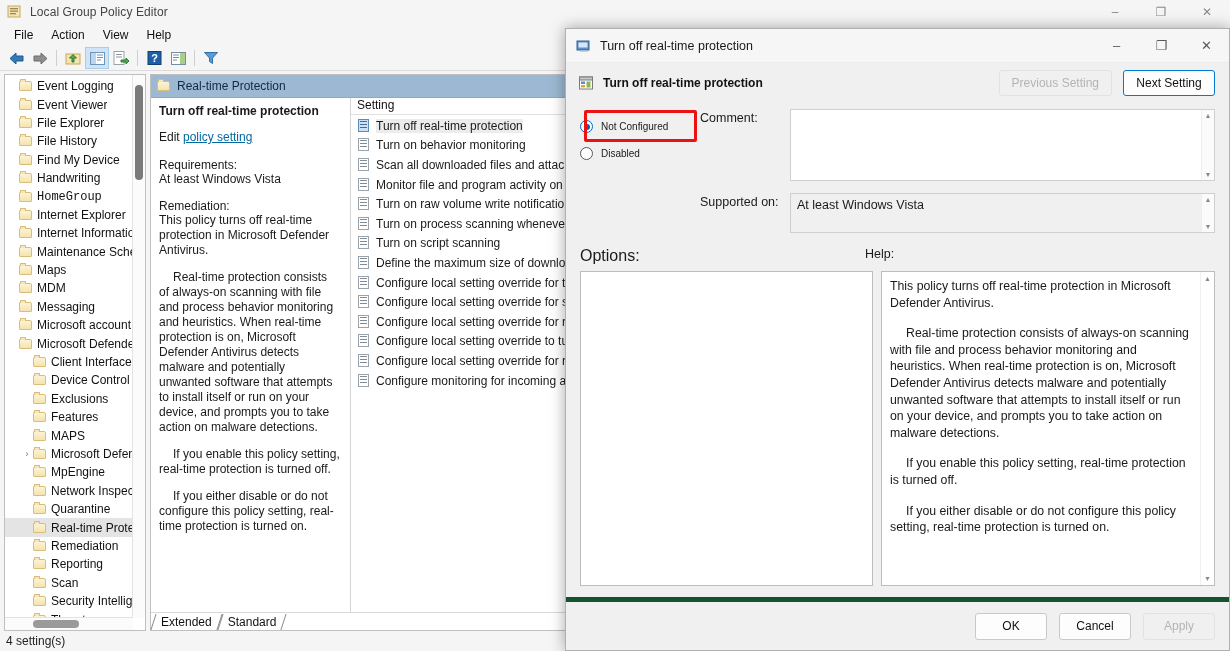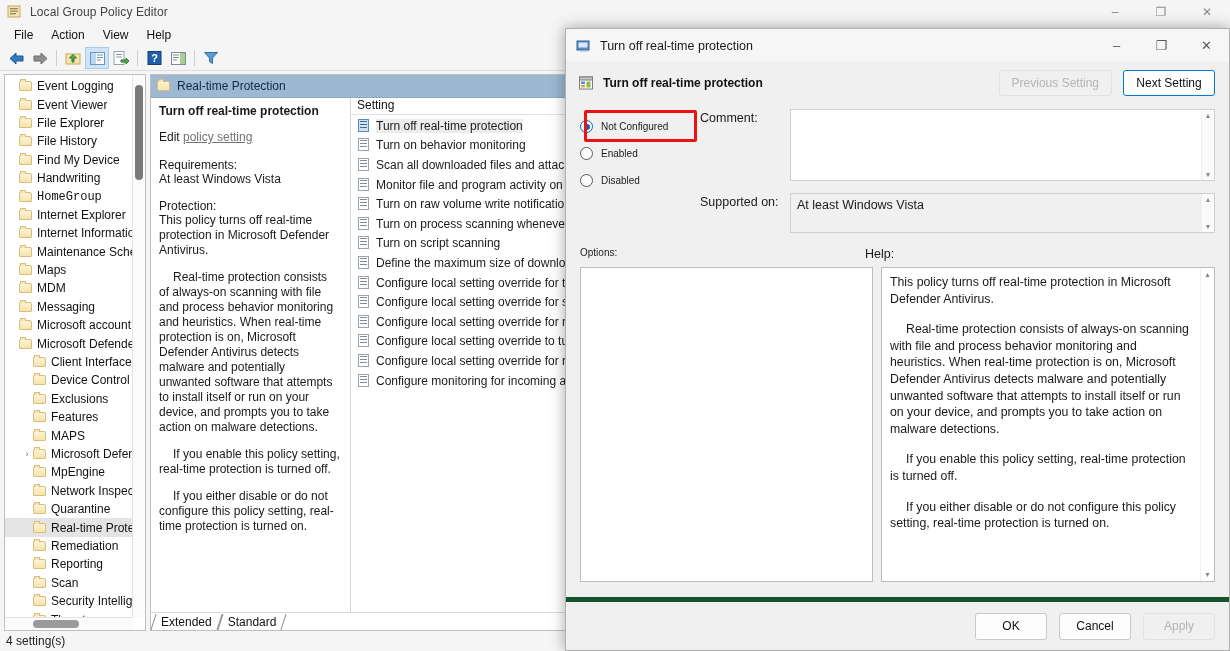--- a/index.html
+++ b/index.html
@@ -124,21 +124,21 @@
   .content-header-text { font-size:12px; color:#102a43; }
 
   .content-split { flex:1 1 auto; display:flex; min-height:0; }
   .desc-pane {
     width:200px; flex:0 0 200px; padding:6px 10px 0 8px;
     box-sizing:border-box; overflow:hidden; background:#fff;
     border-right:1px solid #d6d6d6;
   }
   .desc-title { font-weight:bold; font-size:12px; margin-bottom:12px; }
   .desc-edit { font-size:12px; margin-bottom:14px; }
-  .desc-edit a { color:#737373; text-decoration:underline; }
+  .desc-edit a { color:#0369a1; text-decoration:underline; }
   .desc-h { font-size:12px; margin:0; }
   .desc-p { font-size:12px; margin:0 0 12px 0; line-height:15px; }
   .desc-p.indent { text-indent:14px; }
 
   .list-pane { flex:1 1 auto; min-width:0; position:relative; background:#fff; overflow:hidden;}
   .list-header {
     height:17px; font-size:12px; color:#111; padding-left:6px;
     border-bottom:1px solid #e1e1e1; box-sizing:border-box;
     background:#fff;
   }
@@ -257,21 +257,21 @@
   .txtbox.supported { height:40px; background:#f0f0f0; padding:4px 6px; font-size:12.5px;}
   .tb-scroll {
     position:absolute; right:0; top:0; bottom:0; width:13px;
     background:#fbfbfb; border-left:1px solid #eee;
     display:flex; flex-direction:column; justify-content:space-between;
     align-items:center; padding:2px 0; box-sizing:border-box;
   }
   .arrow-up, .arrow-dn { font-size:7px; color:#8a8a8a; line-height:1; }
 
   .labels-row { display:flex; margin-top:14px; }
-  .lbl-options { width:285px; flex:0 0 285px; font-size:10px; }
+  .lbl-options { width:285px; flex:0 0 285px; font-size:16px; }
   .lbl-help { font-size:12.5px; }
 
   .panels-row { display:flex; margin-top:6px; gap:8px; }
   .options-panel {
     width:293px; flex:0 0 293px; height:315px;
     background:#fff; border:1px solid #bdbdbd; box-sizing:border-box;
   }
   .help-panel {
     flex:1 1 auto; height:315px; background:#fff; border:1px solid #bdbdbd;
     position:relative; box-sizing:border-box; overflow:hidden;
@@ -567,21 +567,21 @@
       </div>
 
       <div class="content-split">
         <div class="desc-pane">
           <div class="desc-title">Turn off real-time protection</div>
           <div class="desc-edit">
             <span>Edit </span><a href="#">policy setting</a>
           </div>
           <div class="desc-h">Requirements:</div>
           <div class="desc-p">At least Windows Vista</div>
-          <div class="desc-h">Protection:</div>
+          <div class="desc-h">Remediation:</div>
           <div class="desc-p">This policy turns off real-time protection in Microsoft Defender Antivirus.</div>
           <div class="desc-p indent">Real-time protection consists of always-on scanning with file and process behavior monitoring and heuristics. When real-time protection is on, Microsoft Defender Antivirus detects malware and potentially unwanted software that attempts to install itself or run on your device, and prompts you to take action on malware detections.</div>
           <div class="desc-p indent">If you enable this policy setting, real-time protection is turned off.</div>
           <div class="desc-p indent">If you either disable or do not configure this policy setting, real-time protection is turned on.</div>
         </div>
 
         <div class="list-pane">
           <div class="list-header">Setting</div>
           <div class="list-rows" id="list-rows">
               <div class="list-row selected">
@@ -695,24 +695,20 @@
   <div class="dlg-body">
 
     <div class="state-row">
       <div class="radio-col" style="position:relative;">
         <div class="radio-line">
           <span class="radio checked"></span>
           <span>Not Configured</span>
         </div>
         <div class="radio-line">
           <span class="radio"></span>
-          <span>Enabled</span>
-        </div>
-        <div class="radio-line">
-          <span class="radio"></span>
           <span>Disabled</span>
         </div>
         <div class="annot" id="annot-radio" style="border-color: rgb(238, 17, 17);"></div>
       </div>
 
       <div class="field-col">
         <div class="fld-row">
           <div class="fld-label">Comment:</div>
           <div class="txtbox comment">
             <div class="tb-scroll">

